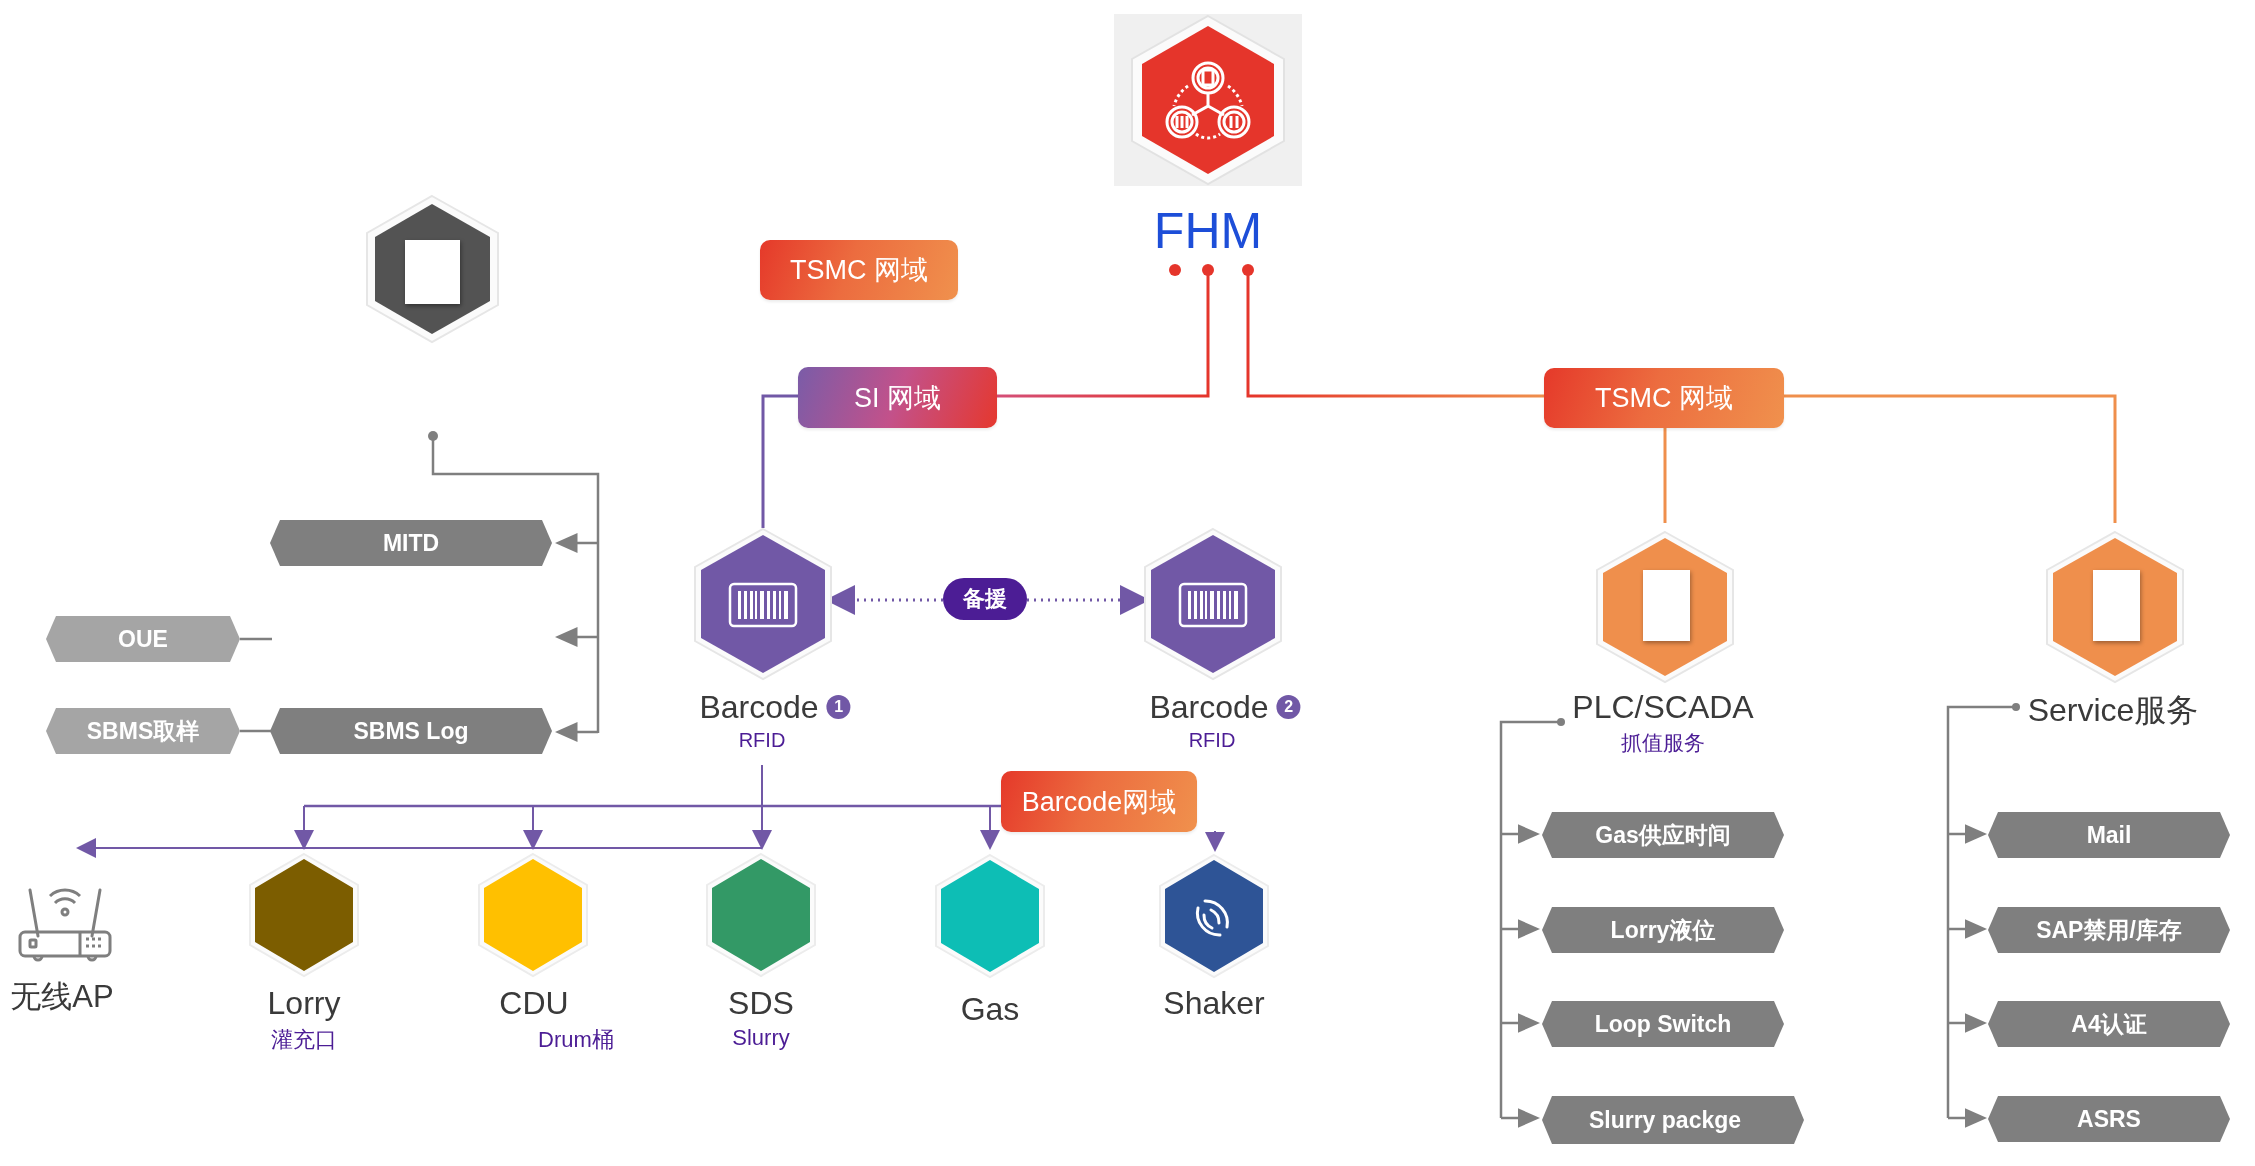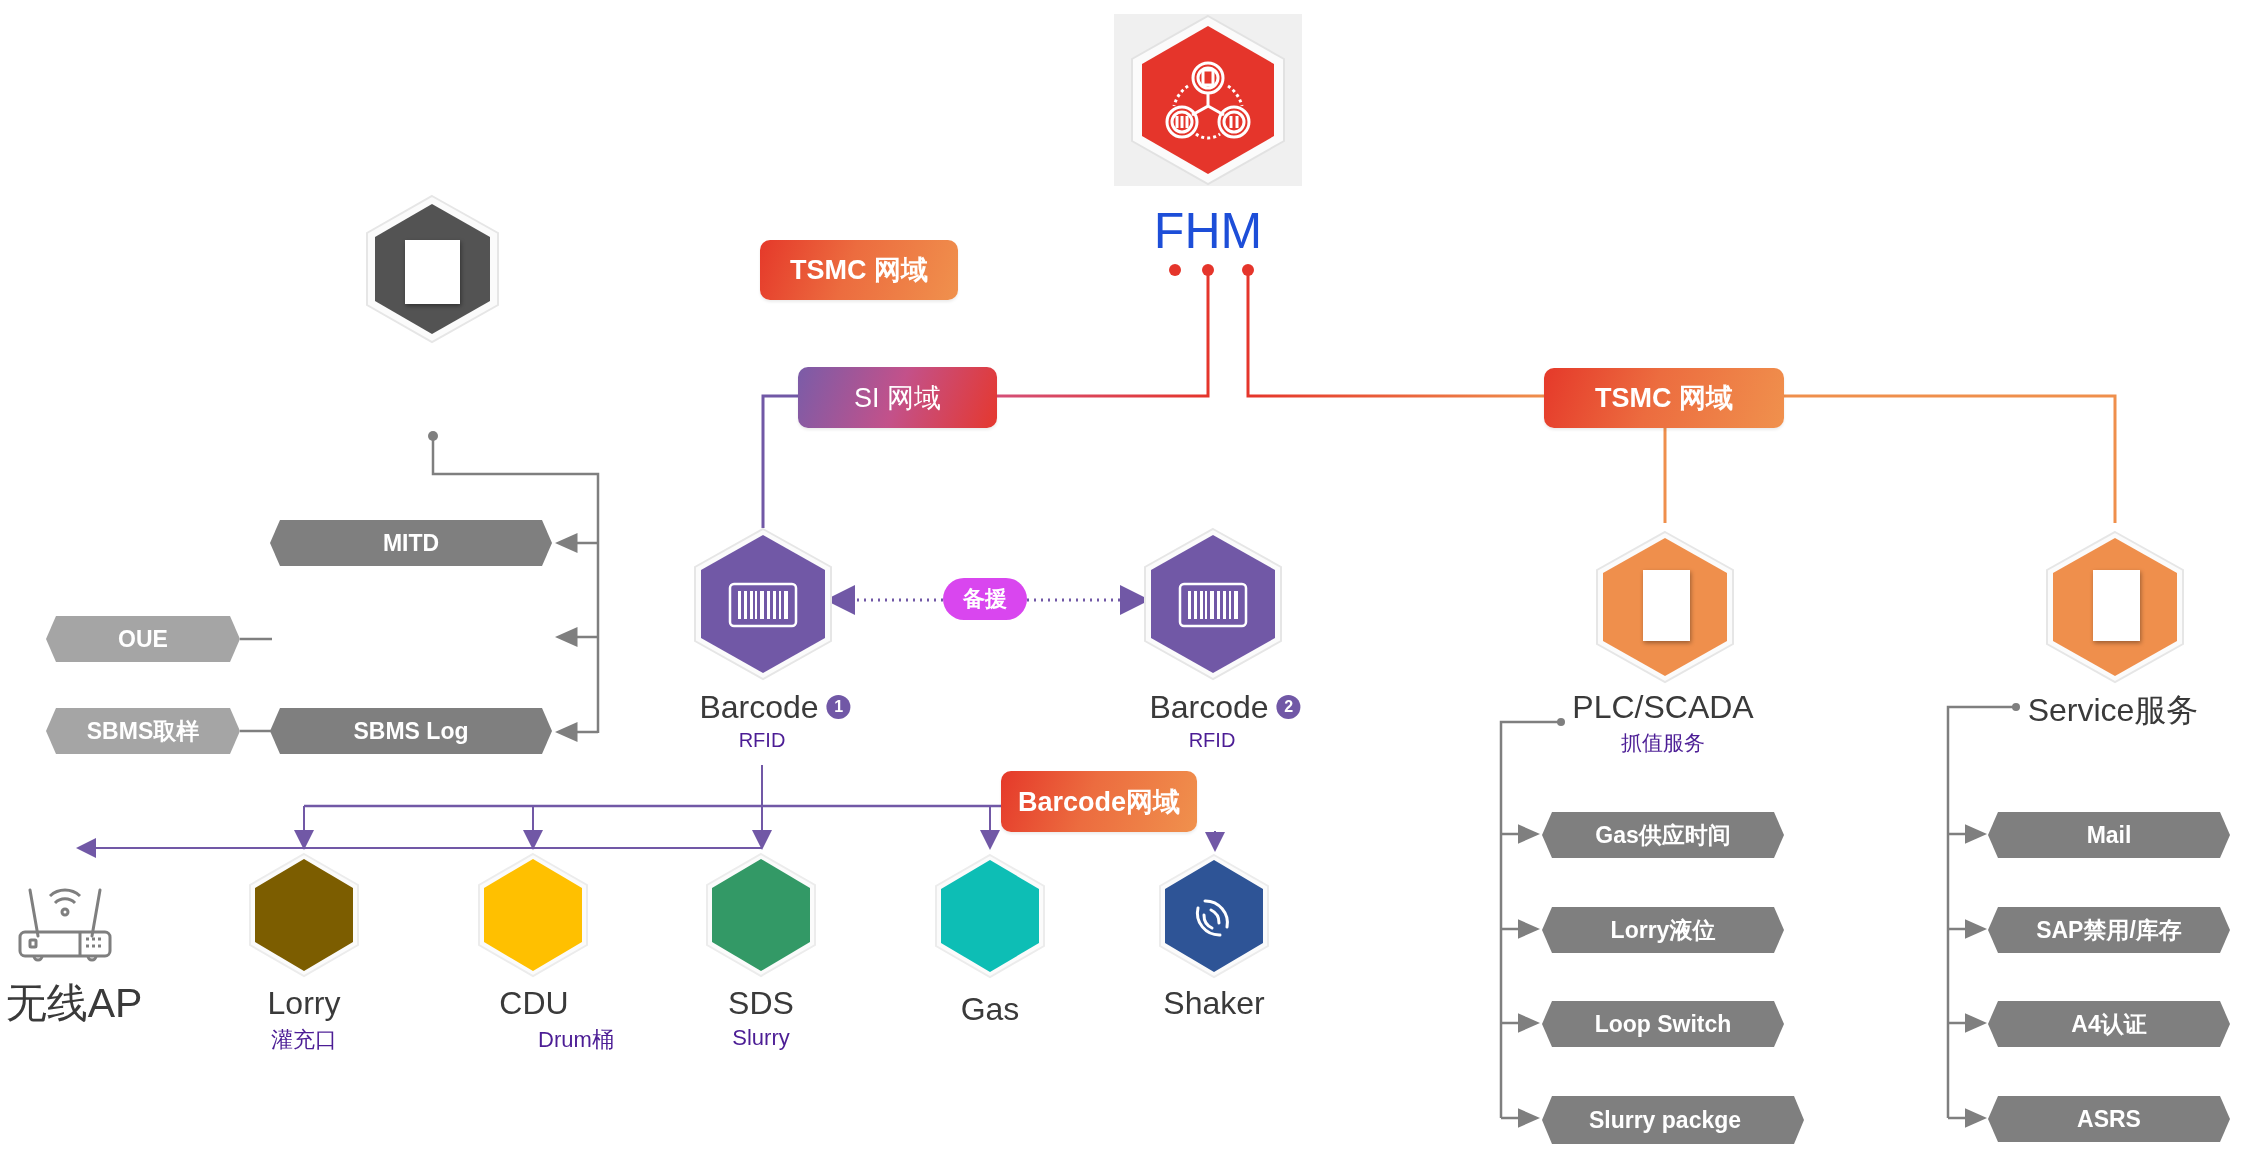--- a/index.html
+++ b/index.html
@@ -5,31 +5,31 @@
   html, body { margin:0; padding:0; background:#ffffff; }
   body { width:2255px; height:1166px; position:relative; overflow:hidden; font-family:"Liberation Sans", "DejaVu Sans", sans-serif; }
   #canvas { position:absolute; left:0; top:0; width:2255px; height:1166px; }
   #wires { position:absolute; left:0; top:0; width:2255px; height:1166px; pointer-events:none; }
   .abs { position:absolute; }
   .hex { position:absolute; }
   .hex svg { display:block; overflow:visible; }
   .label-main { position:absolute; text-align:center; color:#3a3a3a; font-size:32px; white-space:nowrap; transform:translateX(-50%); }
   .label-sub { position:absolute; text-align:right; color:#4c1d95; font-size:22px; white-space:nowrap; transform:translateX(-50%); }
   .domain-box { position:absolute; border-radius:10px; color:#fff; font-size:27px; display:flex; align-items:center; justify-content:center; white-space:nowrap; box-shadow:0 2px 3px rgba(0,0,0,0.08); }
-  .grad-orange { background:linear-gradient(110deg, #e5392a 0%, #ec6c3f 45%, #f0914d 100%);font-weight:bold; }
+  .grad-orange { background:linear-gradient(110deg, #e5392a 0%, #ec6c3f 45%, #f0914d 100%); }
   .grad-purple { background:linear-gradient(110deg, #7a5ca8 0%, #c3518a 50%, #e5382e 100%); }
   .tag { position:absolute; height:50px; display:flex; align-items:center; justify-content:center; color:#fff; font-weight:bold; font-size:23px; white-space:nowrap; }
   .tag svg { position:absolute; left:0; top:0; }
   .tag span { position:relative; }
   .fhm-bg { position:absolute; left:1114px; top:14px; width:188px; height:172px; background:#f0f0f0; }
   .db-box { position:absolute; left:344px; top:352px; width:178px; height:84px; background:#fdf0cf; }
   .db-title { position:absolute; left:50%; top:6px; transform:translateX(-50%); font-size:31px; color:#1f3560; white-space:nowrap; }
   .db-sub { position:absolute; left:50%; top:47px; transform:translateX(-50%); font-size:19px; color:#1f3560; font-weight:bold; white-space:nowrap; }
   .badge { display:inline-block; width:24px; height:24px; border-radius:50%; background:#7158a6; color:#fff; font-size:16px; font-weight:bold; line-height:24px; text-align:center; vertical-align:middle; margin-left:8px; position:relative; top:-3px; }
-  .backup-pill { position:absolute; left:943px; top:578px; width:84px; height:42px; border-radius:21px; background:#d946ef; color:#fff; font-size:22px; font-weight:bold; display:flex; align-items:center; justify-content:center; }
+  .backup-pill { position:absolute; left:943px; top:578px; width:84px; height:42px; border-radius:21px; background:#4c1d95; color:#fff; font-size:22px; font-weight:bold; display:flex; align-items:center; justify-content:center; }
 </style>
 </head>
 <body>
 
 <div id="canvas">
 
   <svg id="wires" viewBox="0 0 2255 1166">
     <defs>
       <linearGradient id="gTopLeft" x1="0" x2="1" y1="0" y2="0">
         <stop offset="0" stop-color="#7a5ca8"></stop>
@@ -217,21 +217,21 @@
       <path d="M32,16 A22,22 0 0 1 62,16"></path>
       <path d="M37,23 A14,14 0 0 1 57,23"></path>
       <circle cx="47" cy="32" r="3"></circle>
       <rect x="2" y="52" width="90" height="24" rx="5"></rect>
       <line x1="62" y1="52" x2="62" y2="76"></line>
       <rect x="12" y="60" width="6" height="7" rx="1"></rect>
       <path d="M68,59 h3 M74,59 h3 M80,59 h3 M68,66 h3 M74,66 h3 M80,66 h3"></path>
       <path d="M16,76 a4,4 0 0 0 8,0 M70,76 a4,4 0 0 0 8,0"></path>
     </svg>
   </div>
-  <div class="label-main" style="left:74px;top:976px;font-size:41px;color:#3a3a3a;">无线AP</div>
+  <div class="label-main" style="left:62px;top:976px;font-size:31px;color:#3a3a3a;">无线AP</div>
 
   <div class="hex" style="left:248px;top:852px;">
     <svg width="112" height="126" viewBox="0 0 112 126">
       <polygon points="56,2 110,33 110,93 56,124 2,93 2,33" fill="#fbfbfb" stroke="#ececec" stroke-width="2"></polygon>
       <polygon points="56,7 105,36 105,90 56,119 7,90 7,36" fill="#7c5d00"></polygon>
     </svg>
   </div>
   <div class="label-main" style="left:304px;top:985px;">Lorry</div>
   <div class="label-sub" style="left:304px;top:1025px;">灌充口</div>
 

